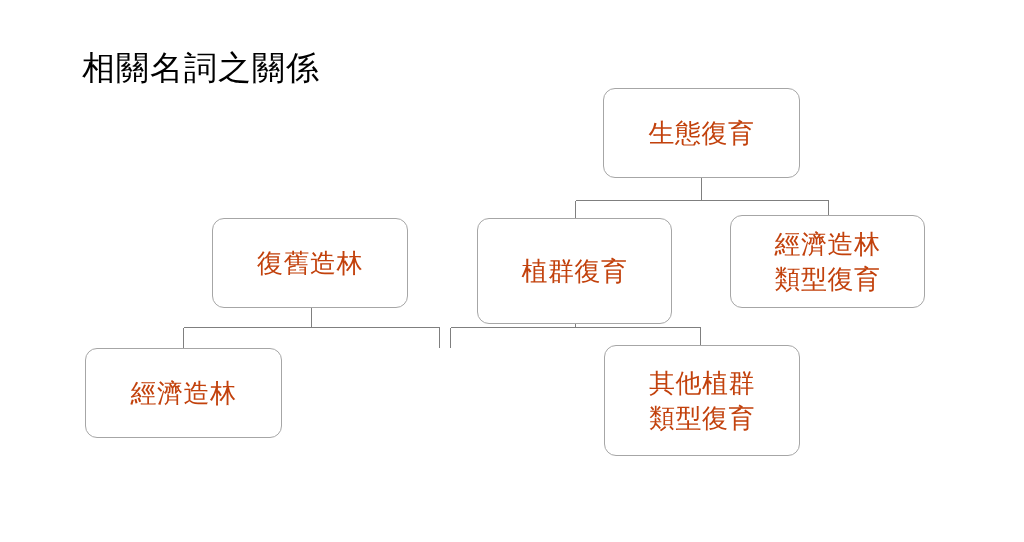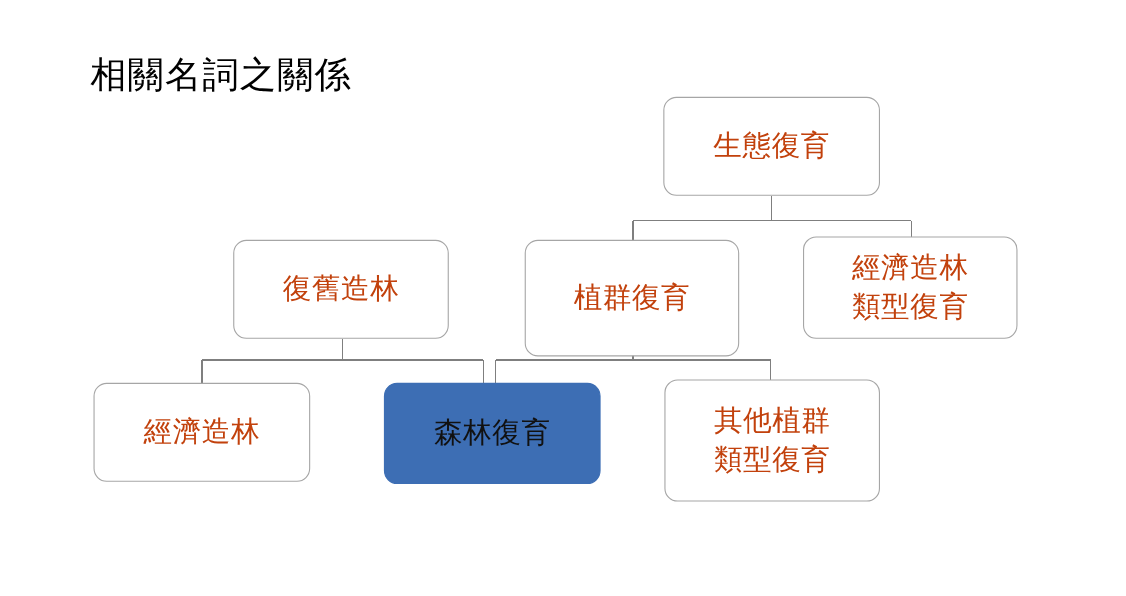--- a/index.html
+++ b/index.html
@@ -108,22 +108,19 @@
 
   <div class="node" style="left: 730px; top: 215px; width: 195px; height: 93px; background: rgb(255, 255, 255); border-color: rgb(166, 166, 166);">
     <span class="line1">經濟造林</span>
     <span class="line2">類型復育</span>
   </div>
 
   <div class="node" style="left: 85px; top: 348px; width: 197px; height: 90px; background: rgb(255, 255, 255); border-color: rgb(166, 166, 166);">
     <span class="line1">經濟造林</span>
   </div>
 
-  <div class="node highlight" style="left: 349px; top: 348px; width: 197px; height: 92px; background: rgb(61, 110, 180); border-color: rgb(61, 110, 180);">
-    <span class="line1">森林復育</span>
-  </div>
 
   <div class="node" style="left: 604px; top: 345px; width: 196px; height: 111px; background: rgb(255, 255, 255); border-color: rgb(166, 166, 166);">
     <span class="line1">其他植群</span>
     <span class="line2">類型復育</span>
   </div>
 
 </div>
 
 </body></html>

